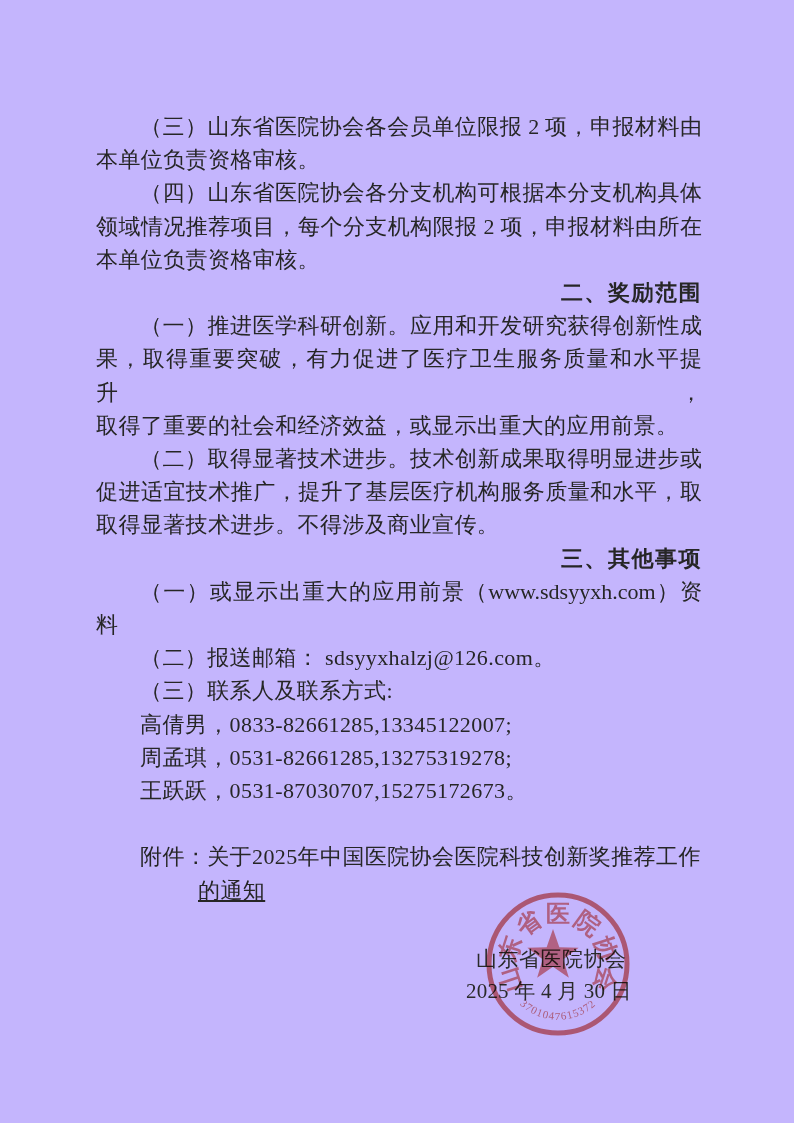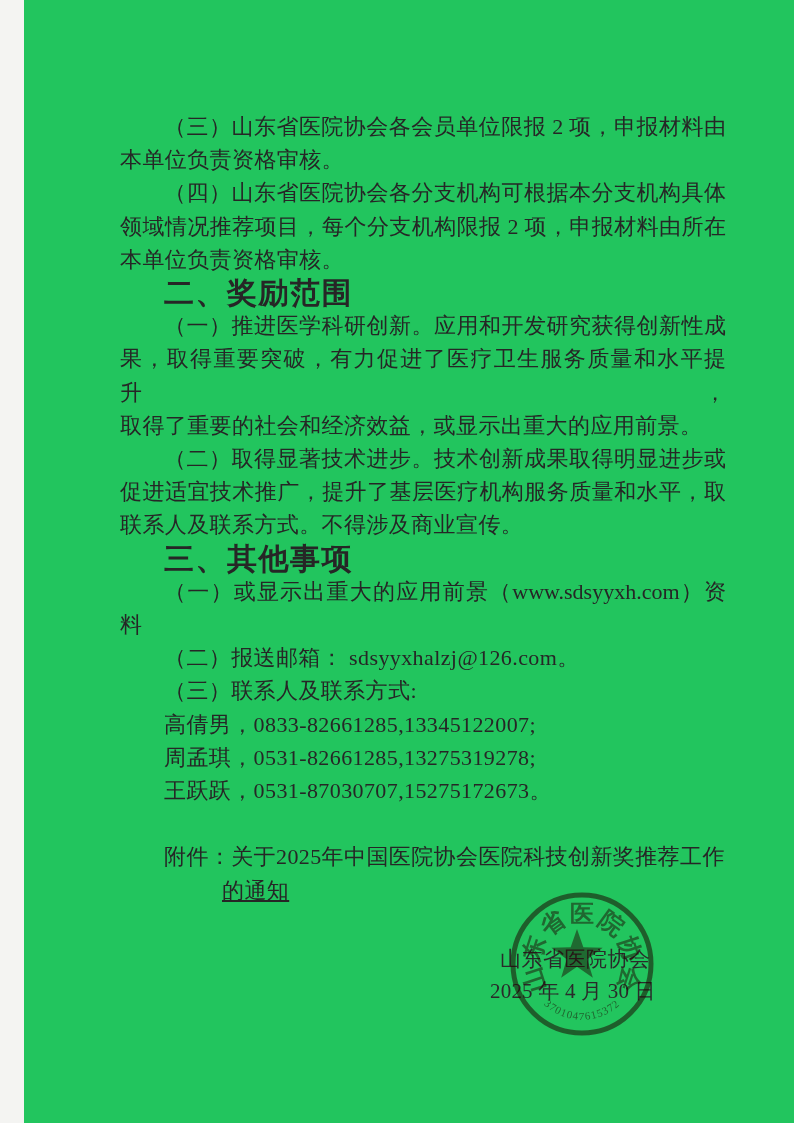--- a/index.html
+++ b/index.html
@@ -4,23 +4,22 @@
 <style>
   html,body{margin:0;padding:0;}
   body{
     width:794px;height:1123px;
     background:#f4f4f2;
     font-family:"Liberation Serif","DejaVu Serif",serif;
     position:relative;overflow:hidden;
   }
   .page{
     position:absolute;inset:0;
-    background:#22c55e;
+    background:#c4b5fd;
     color:#262626;
-    margin-left:24px;
   }
   
   .doc-body{
     position:absolute;
     left:96px;top:110px;width:606px;
     font-size:22px;line-height:33.2px;
     letter-spacing:0.4px;
     color:#262626;
   }
   .line{min-height:33.2px;white-space:pre-wrap;}
@@ -28,21 +27,22 @@
   .line.hang{margin-left:102px;text-decoration:underline;}
   .line.fill{
     text-align:justify;
     text-align-last:justify;
     letter-spacing:0;
   }
   .line.heading{
     font-family:"DejaVu Sans","Liberation Sans",sans-serif;
     font-weight:700;
     letter-spacing:1.5px;
-    font-size:30px;
+    font-size:22px;
+    text-align:right;
   }
   
   .sig-org{
     position:absolute;left:476px;top:945px;
     font-size:21px;letter-spacing:0.5px;color:#2a2a2a;
   }
   .sig-date{
     position:absolute;left:466px;top:977px;
     font-size:21px;letter-spacing:0.2px;color:#2a2a2a;
   }
@@ -67,21 +67,21 @@
       <div class="line">本单位负责资格审核。</div>
       <div class="line indent fill">（四）山东省医院协会各分支机构可根据本分支机构具体</div>
       <div class="line fill">领域情况推荐项目，每个分支机构限报 2 项，申报材料由所在</div>
       <div class="line">本单位负责资格审核。</div>
       <div class="line indent heading">二、奖励范围</div>
       <div class="line indent fill">（一）推进医学科研创新。应用和开发研究获得创新性成</div>
       <div class="line fill">果，取得重要突破，有力促进了医疗卫生服务质量和水平提升，</div>
       <div class="line">取得了重要的社会和经济效益，或显示出重大的应用前景。</div>
       <div class="line indent fill">（二）取得显著技术进步。技术创新成果取得明显进步或</div>
       <div class="line fill">促进适宜技术推广，提升了基层医疗机构服务质量和水平，取</div>
-      <div class="line">联系人及联系方式。不得涉及商业宣传。</div>
+      <div class="line">取得显著技术进步。不得涉及商业宣传。</div>
       <div class="line indent heading">三、其他事项</div>
       <div class="line indent fill">（一）或显示出重大的应用前景（www.sdsyyxh.com）资料</div>
       <div class="line indent">（二）报送邮箱： sdsyyxhalzj@126.com。</div>
       <div class="line indent">（三）联系人及联系方式:</div>
       <div class="line indent">高倩男，0833-82661285,13345122007;</div>
       <div class="line indent">周孟琪，0531-82661285,13275319278;</div>
       <div class="line indent">王跃跃，0531-87030707,15275172673。</div>
       <div class="line"></div>
       <div class="line indent">附件：关于2025年中国医院协会医院科技创新奖推荐工作</div>
       <div class="line hang">的通知</div>

